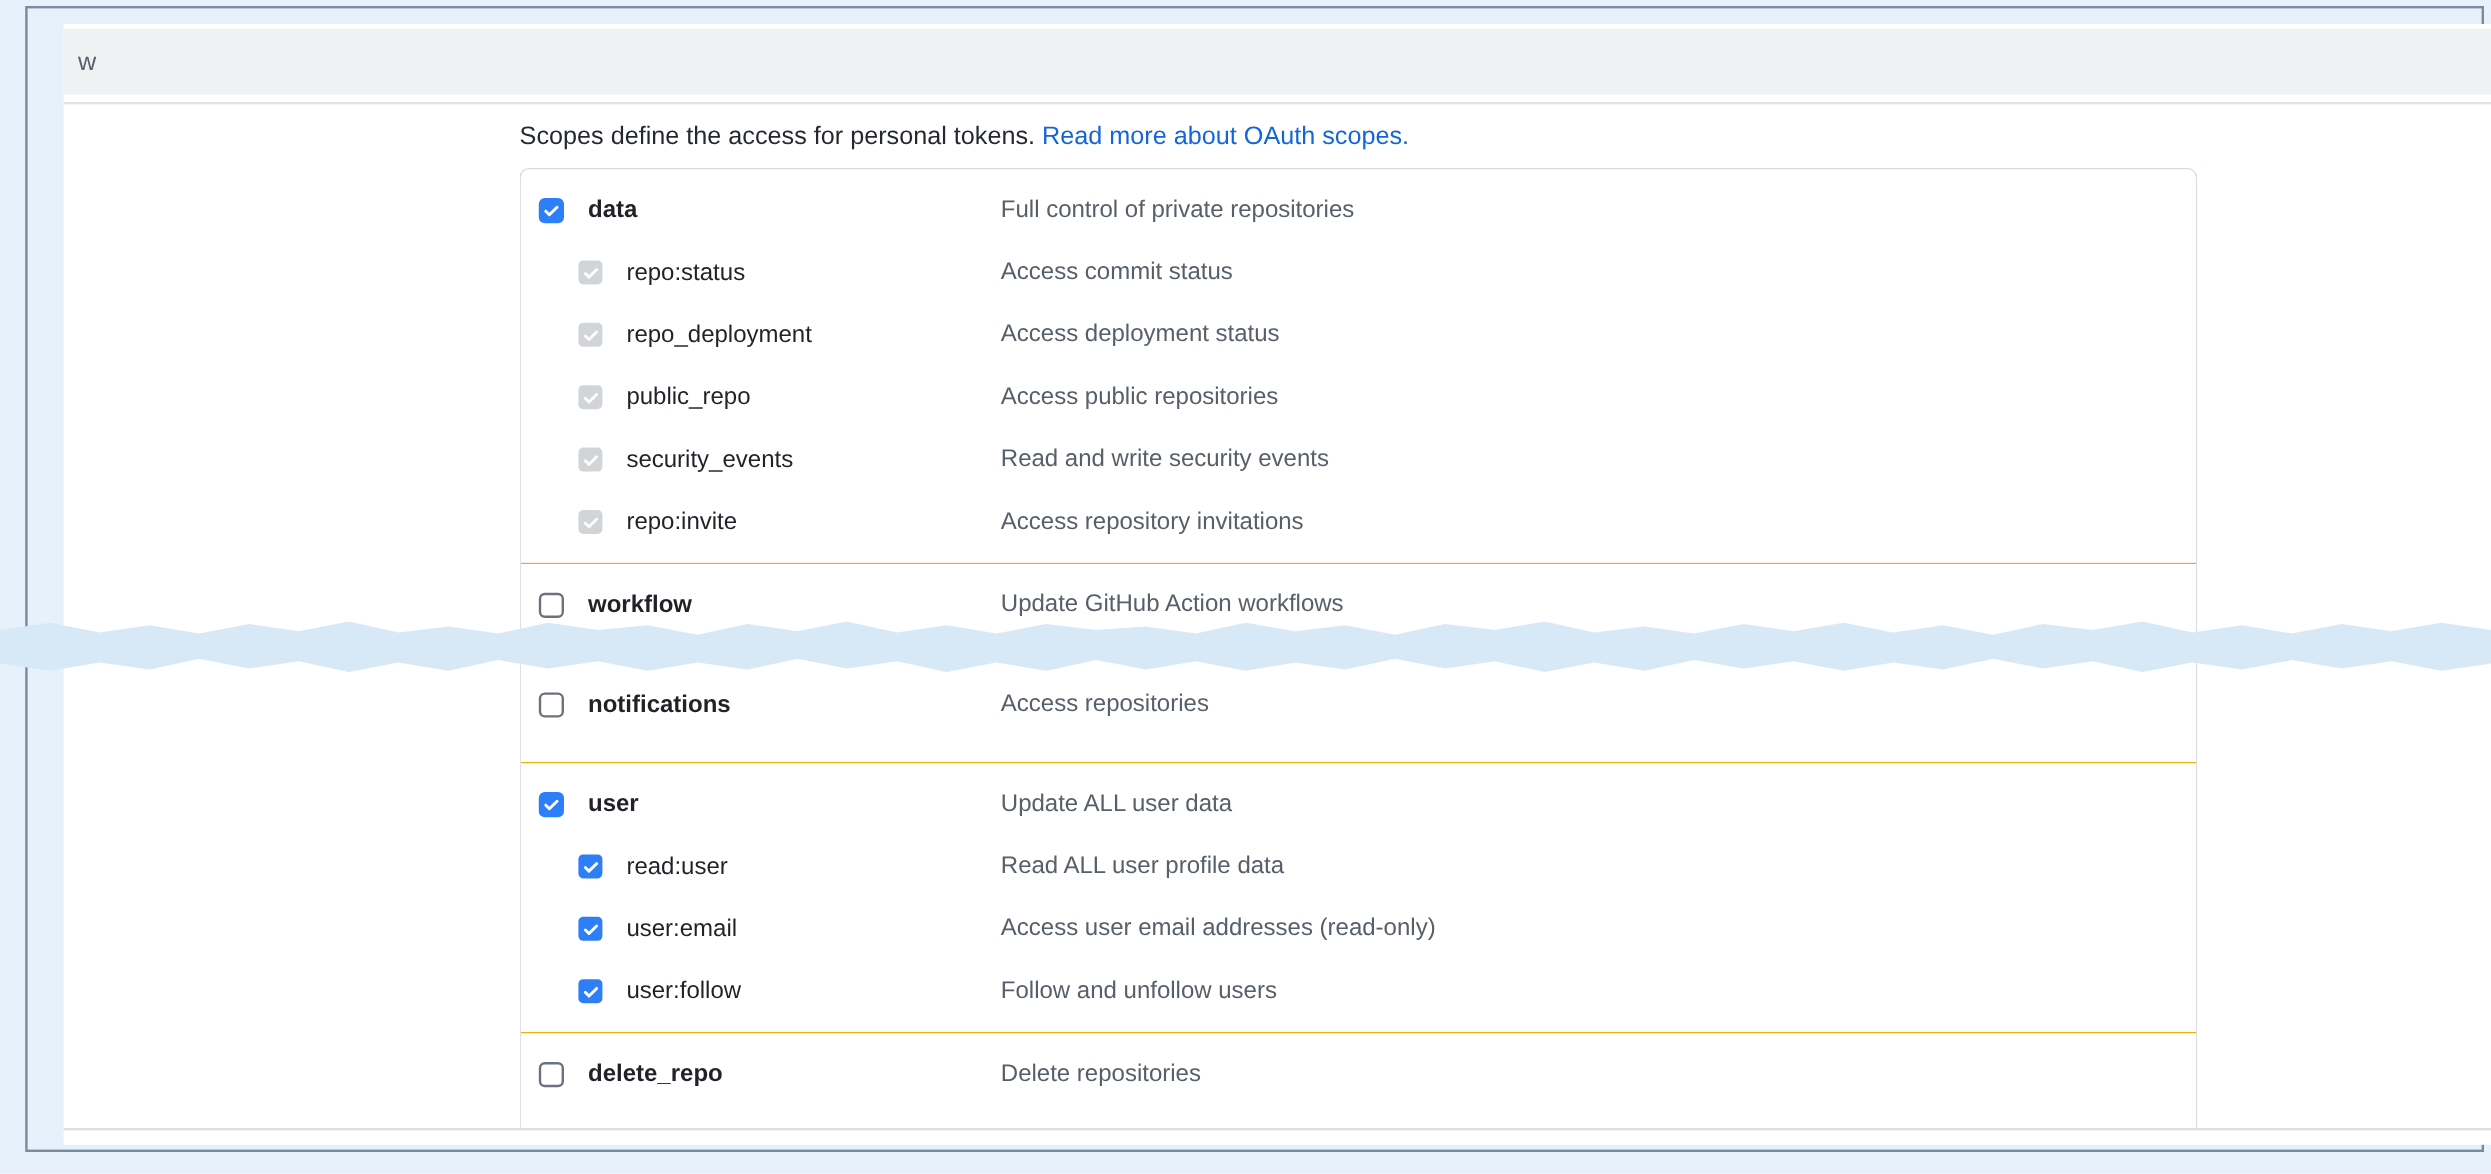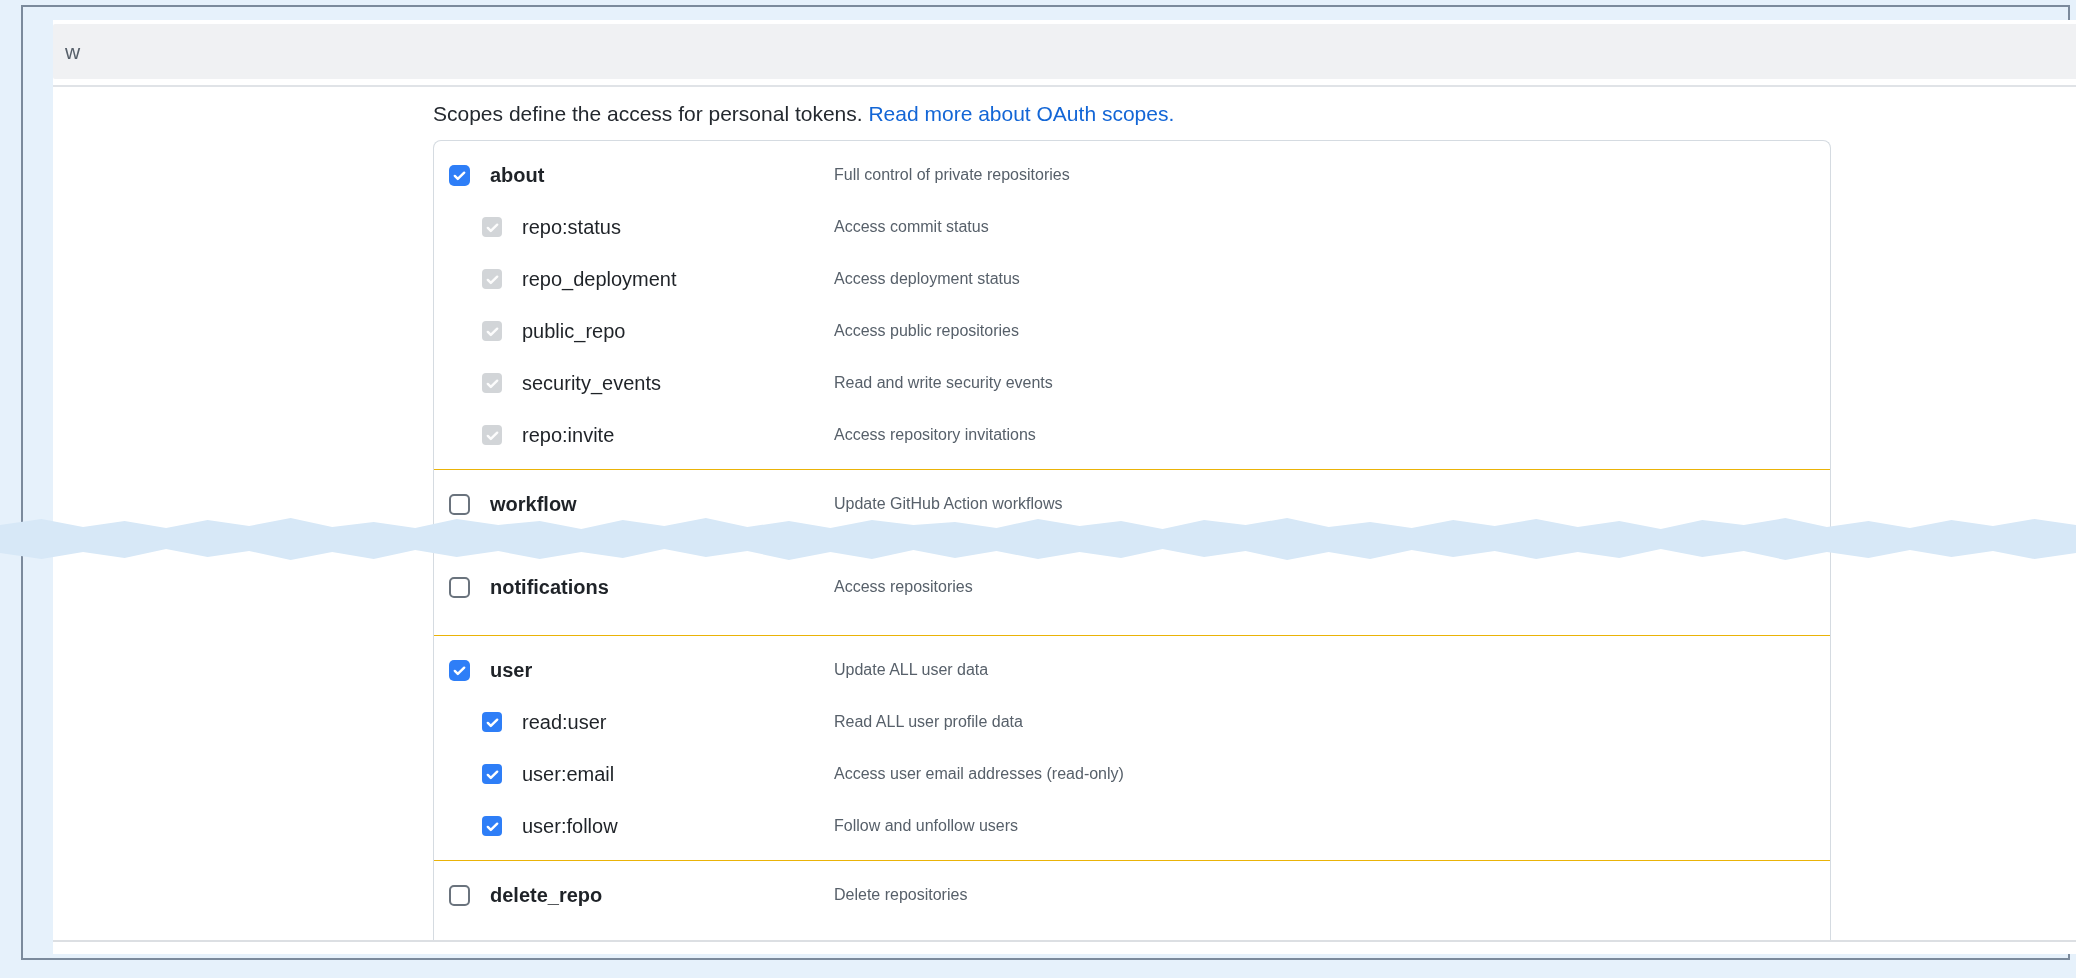--- a/index.html
+++ b/index.html
@@ -78,21 +78,21 @@
   .cb-unchecked{background:#ffffff;border:2px solid #6a737d;}
   .scope-label{
     margin-left:20px;
     font-size:20px;color:#1f2328;
     white-space:nowrap;
   }
   .row.main .scope-label{font-weight:bold;}
   .scope-desc{
     position:absolute;left:400px;top:50%;
     transform:translateY(-50%);
-    font-size:16px;color:#57606a;
+    font-size:20px;color:#57606a;
     white-space:nowrap;
   }
   .bottom-divider{
     position:absolute;left:0;top:920px;
     width:100%;height:2px;background:#dcdfe3;
   }
   .torn-band{
     position:absolute;left:0;top:515px;
     width:2076px;height:48px;
     background:#d7e8f7;
@@ -127,21 +127,21 @@
     </div>
 
     <div class="scopes-box" id="scopes-box">
         <div class="group">
           <div class="row main">
             <span class="cb cb-checked">
               <svg viewBox="0 0 16 16">
                 <path d="M3 8.5l3.2 3.2L13 5" fill="none" stroke-width="2.6" stroke-linecap="round" stroke-linejoin="round"></path>
               </svg>
             </span>
-            <span class="scope-label">about</span>
+            <span class="scope-label">data</span>
             <span class="scope-desc">Full control of private repositories</span>
           </div>
           <div class="row sub">
             <span class="cb cb-disabled">
               <svg viewBox="0 0 16 16">
                 <path d="M3 8.5l3.2 3.2L13 5" fill="none" stroke-width="2.6" stroke-linecap="round" stroke-linejoin="round"></path>
               </svg>
             </span>
             <span class="scope-label">repo:status</span>
             <span class="scope-desc">Access commit status</span>

